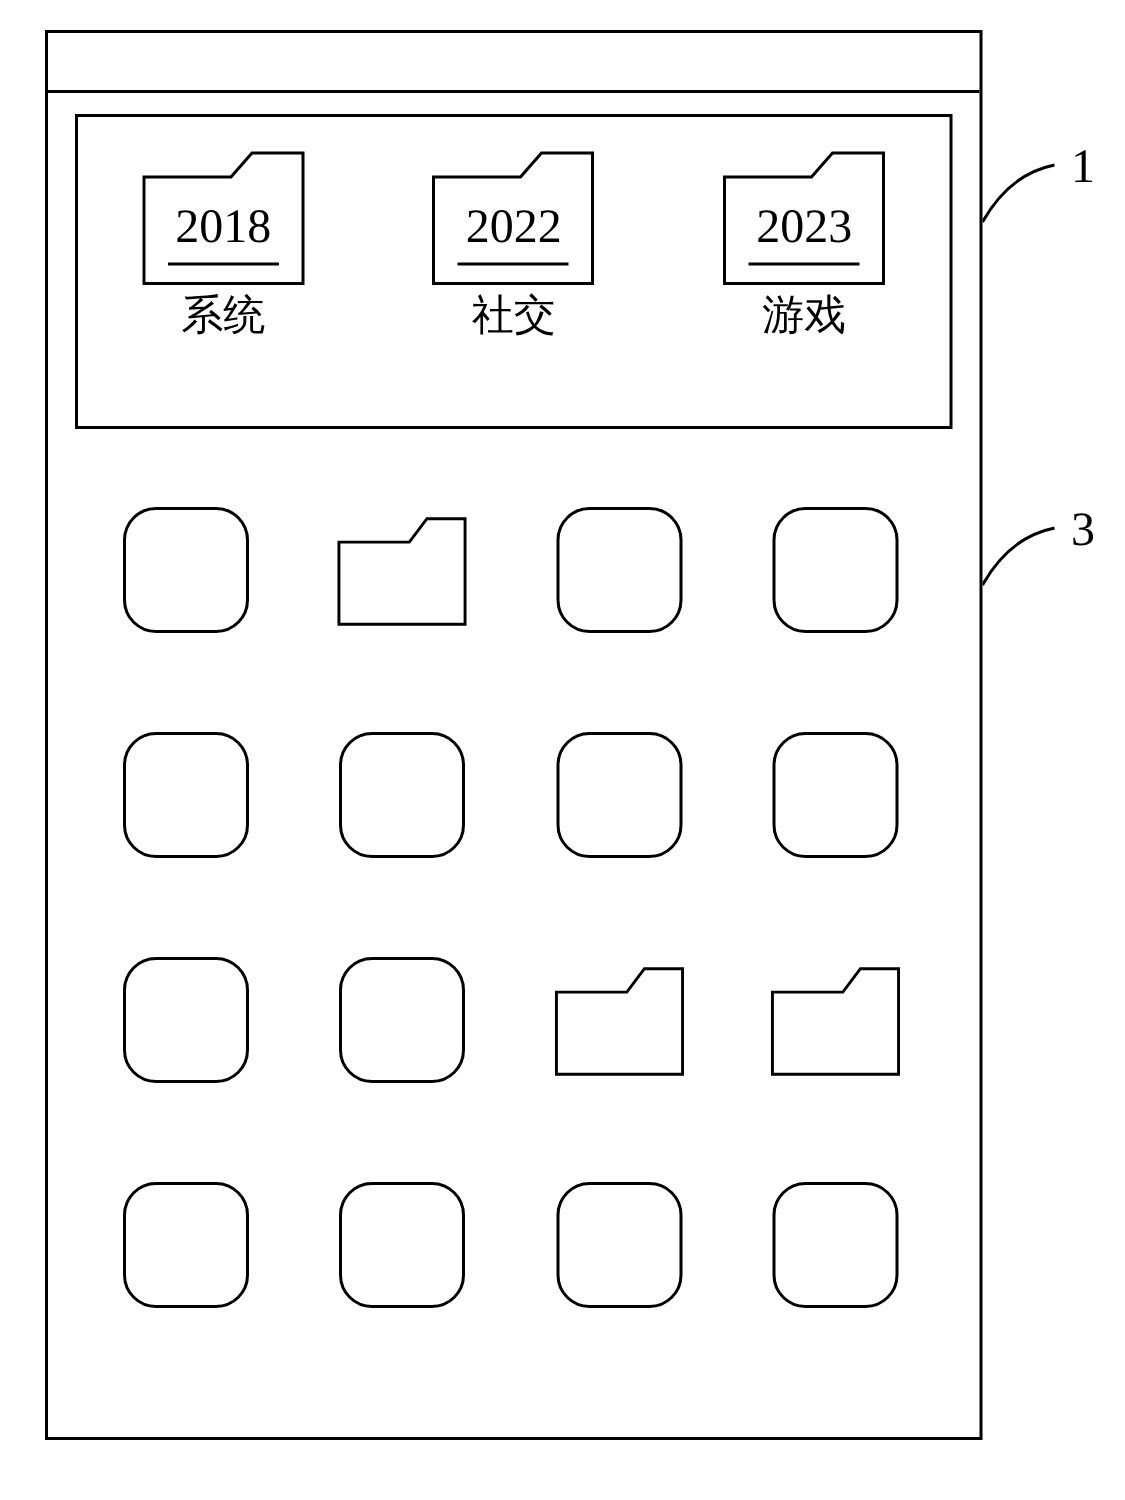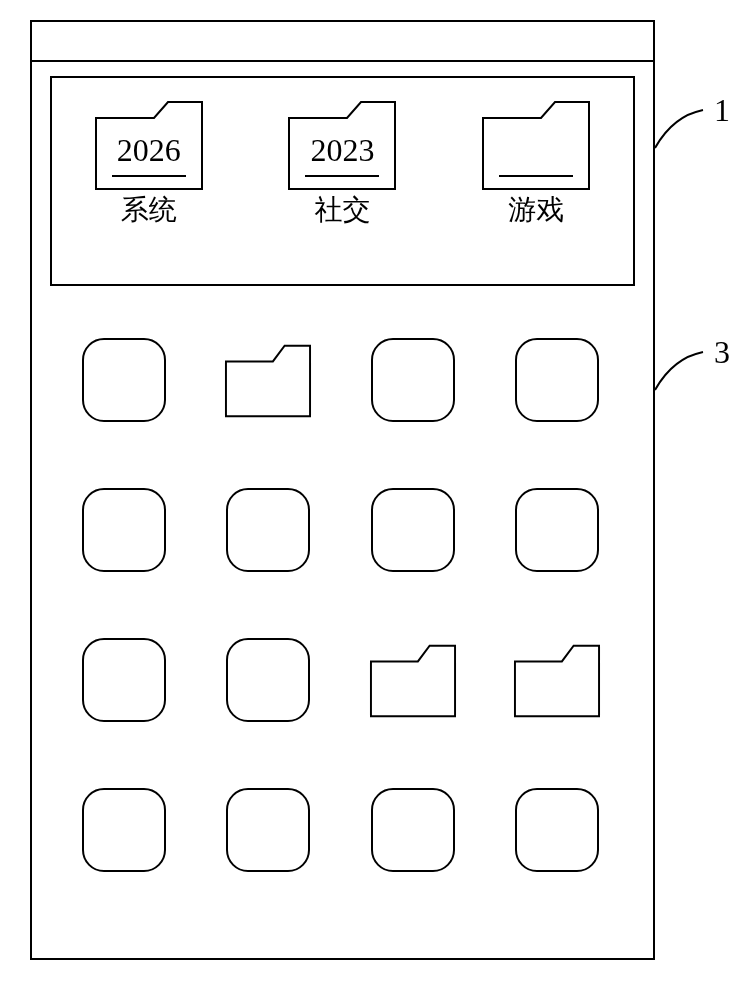--- a/index.html
+++ b/index.html
@@ -115,42 +115,43 @@
 
 <div class="device-frame">
   <div class="status-bar"></div>
 
   <div class="top-section">
     <div class="folder-item">
       <div class="folder-icon">
         <svg class="folder-svg" viewBox="0 0 110 95">
           <path d="M 2 22 L 60 22 L 74 6 L 108 6 L 108 93 L 2 93 Z" fill="none" stroke="#000" stroke-width="2"></path>
         </svg>
-        <div class="folder-text">2026</div>
+        <div class="folder-text">2018</div>
         <div class="folder-underline"></div>
       </div>
       <div class="folder-label">系统</div>
     </div>
 
     <div class="folder-item">
       <div class="folder-icon">
         <svg class="folder-svg" viewBox="0 0 110 95">
           <path d="M 2 22 L 60 22 L 74 6 L 108 6 L 108 93 L 2 93 Z" fill="none" stroke="#000" stroke-width="2"></path>
         </svg>
-        <div class="folder-text">2023</div>
+        <div class="folder-text">2022</div>
         <div class="folder-underline"></div>
       </div>
       <div class="folder-label">社交</div>
     </div>
 
     <div class="folder-item">
       <div class="folder-icon">
         <svg class="folder-svg" viewBox="0 0 110 95">
           <path d="M 2 22 L 60 22 L 74 6 L 108 6 L 108 93 L 2 93 Z" fill="none" stroke="#000" stroke-width="2"></path>
         </svg>
+        <div class="folder-text">2023</div>
         <div class="folder-underline"></div>
       </div>
       <div class="folder-label">游戏</div>
     </div>
   </div>
 
   <div class="grid-area" id="grid-area">
   <div class="grid-cell">
         <div class="app-icon"></div>
       </div>

